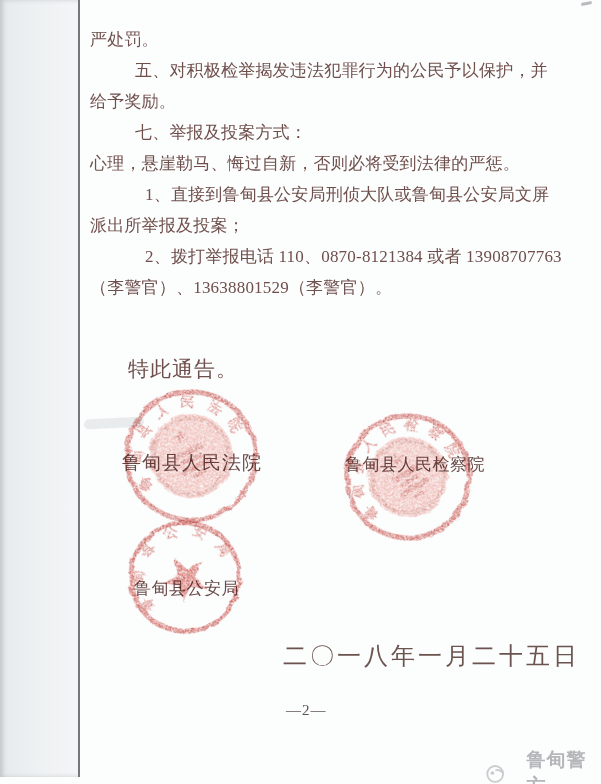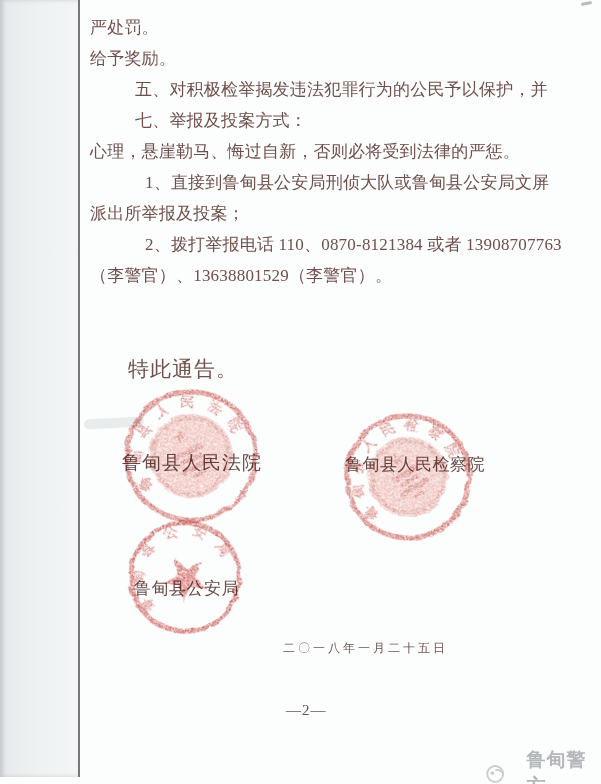--- a/index.html
+++ b/index.html
@@ -13,31 +13,31 @@
     position:absolute; left:0; top:0; width:78px; height:777px;
     background:linear-gradient(90deg,#e6eaec 0%,#eef1f2 45%,#f3f5f6 100%);
     border-right:2px solid #73787b;
     box-shadow:inset 3px 0 4px rgba(110,120,126,.30);
   }
   .corner-artifact {
     position:absolute; left:581px; top:2px; width:11px; height:3px;
     background:#9aa0a3; transform:rotate(-12deg); border-radius:2px; opacity:.7;
   }
   
-  .content { position:absolute; left:90px; top:12px; width:460px; color:#6f4f4c; font-size:17px; }
+  .content { position:absolute; left:90px; top:24px; width:460px; color:#6f4f4c; font-size:17px; }
   .line { height:31px; line-height:31px; white-space:nowrap; letter-spacing:.2px; }
   .indent-a { padding-left:45px; }
   .indent-b { padding-left:55px; }
   .closing { position:absolute; left:128px; top:355px; font-size:21px; letter-spacing:1px; color:#6f4f4c; }
   
   .sig { position:absolute; color:#6a4b48; white-space:nowrap; }
   .sig-court  { left:122px; top:450px; font-size:19px; letter-spacing:1px; }
   .sig-proc   { left:345px; top:453px; font-size:17px; letter-spacing:.5px; }
   .sig-police { left:134px; top:577px; font-size:17px; letter-spacing:.5px;text-align:center; }
-  .date   { position:absolute; left:283px; top:640px; font-size:12px; letter-spacing:3px; color:#6b5450; }
+  .date   { position:absolute; left:283px; top:640px; font-size:24px; letter-spacing:3px; color:#6b5450; }
   .pageno { position:absolute; left:286px; top:702px; font-size:15px; letter-spacing:1px; color:#5e524f; }
   
   .seal { position:absolute; mix-blend-mode:multiply; opacity:.92; }
   .seal-court  { left:111px; top:376px; }
   .seal-proc   { left:333px; top:402px; }
   .seal-police { left:120px; top:512px; }
   
   .watermark {
     position:absolute; left:484px; top:747px; display:flex; align-items:center; gap:20px;
     color:#b4b8ba; font-family:"Liberation Sans","DejaVu Sans",sans-serif;
@@ -52,22 +52,22 @@
 <body>
 
 <div class="page">
 
   <div class="scan-strip"></div>
   <div class="corner-artifact"></div>
   <div class="faint-smudge"></div>
 
   <div class="content">
     <div class="line">严处罚。</div>
+    <div class="line indent-a">五、对积极检举揭发违法犯罪行为的公民予以保护，并</div>
     <div class="line">给予奖励。</div>
-    <div class="line indent-a">五、对积极检举揭发违法犯罪行为的公民予以保护，并</div>
     <div class="line indent-a">七、举报及投案方式：</div>
     <div class="line">心理，悬崖勒马、悔过自新，否则必将受到法律的严惩。</div>
     <div class="line indent-b">1、直接到鲁甸县公安局刑侦大队或鲁甸县公安局文屏</div>
     <div class="line">派出所举报及投案；</div>
     <div class="line indent-b">2、拨打举报电话 110、0870-8121384 或者 13908707763</div>
     <div class="line">（李警官）、13638801529（李警官）。</div>
   </div>
 
   <div class="closing">特此通告。</div>
 

